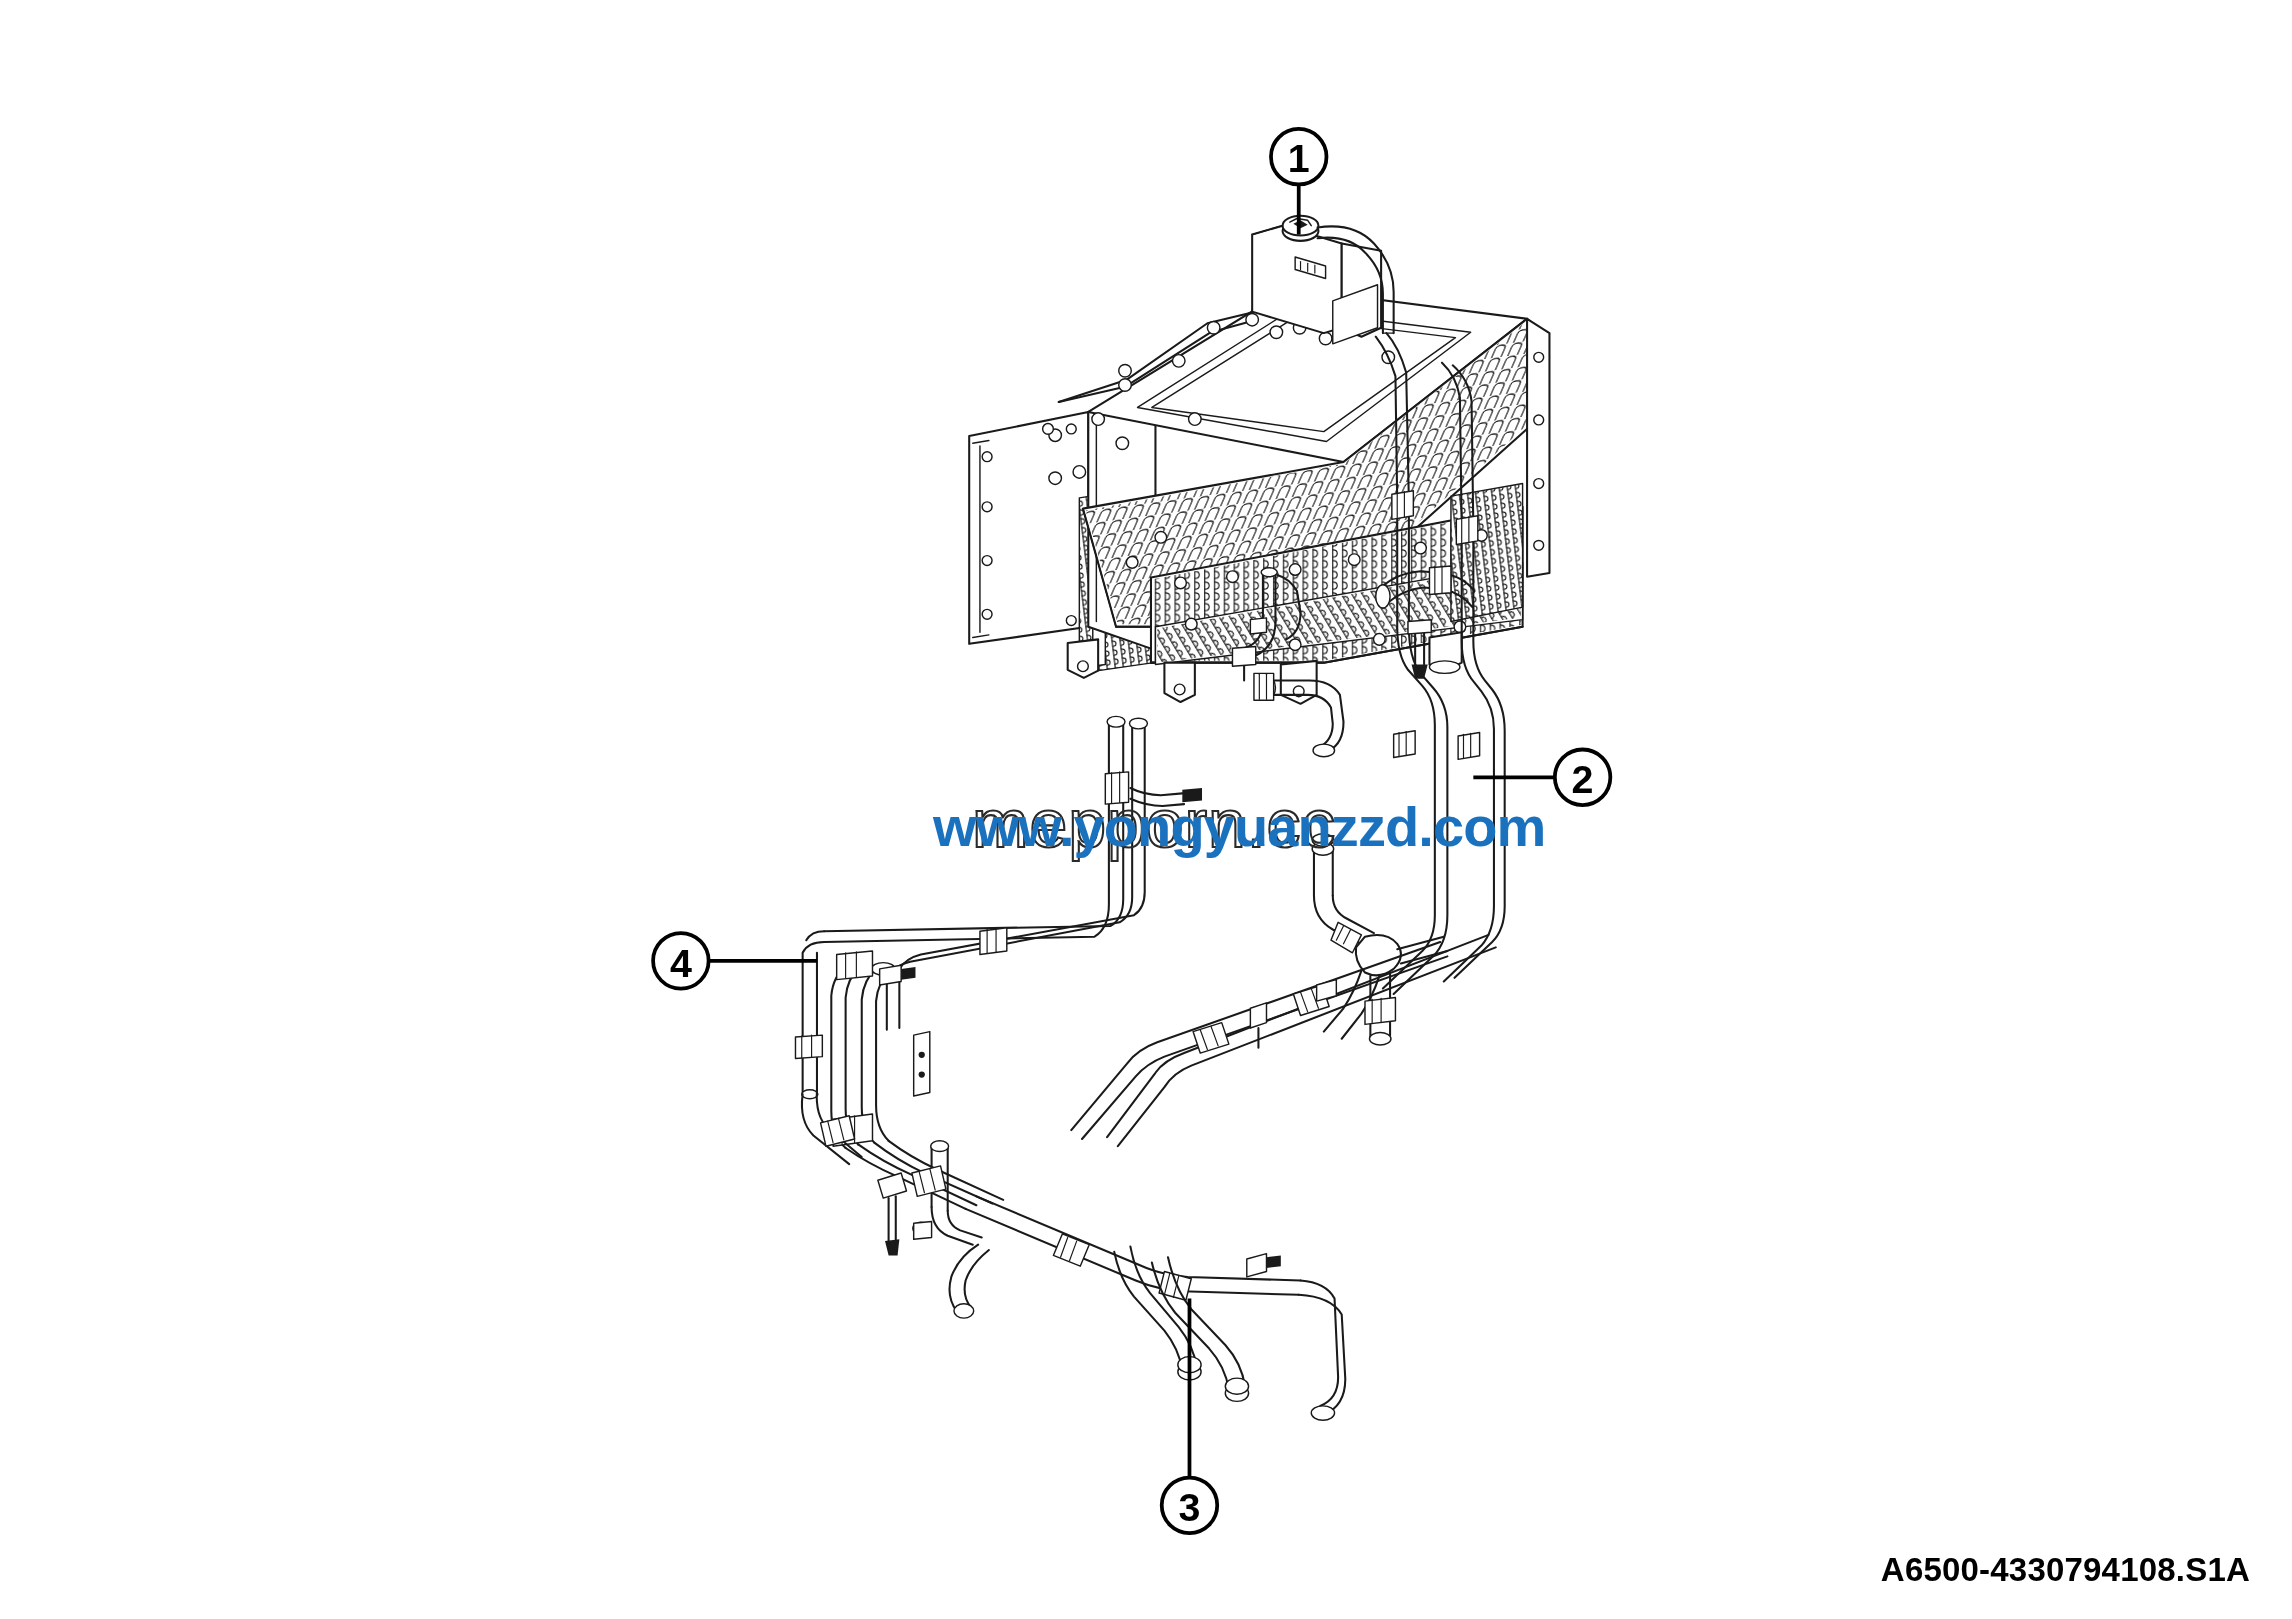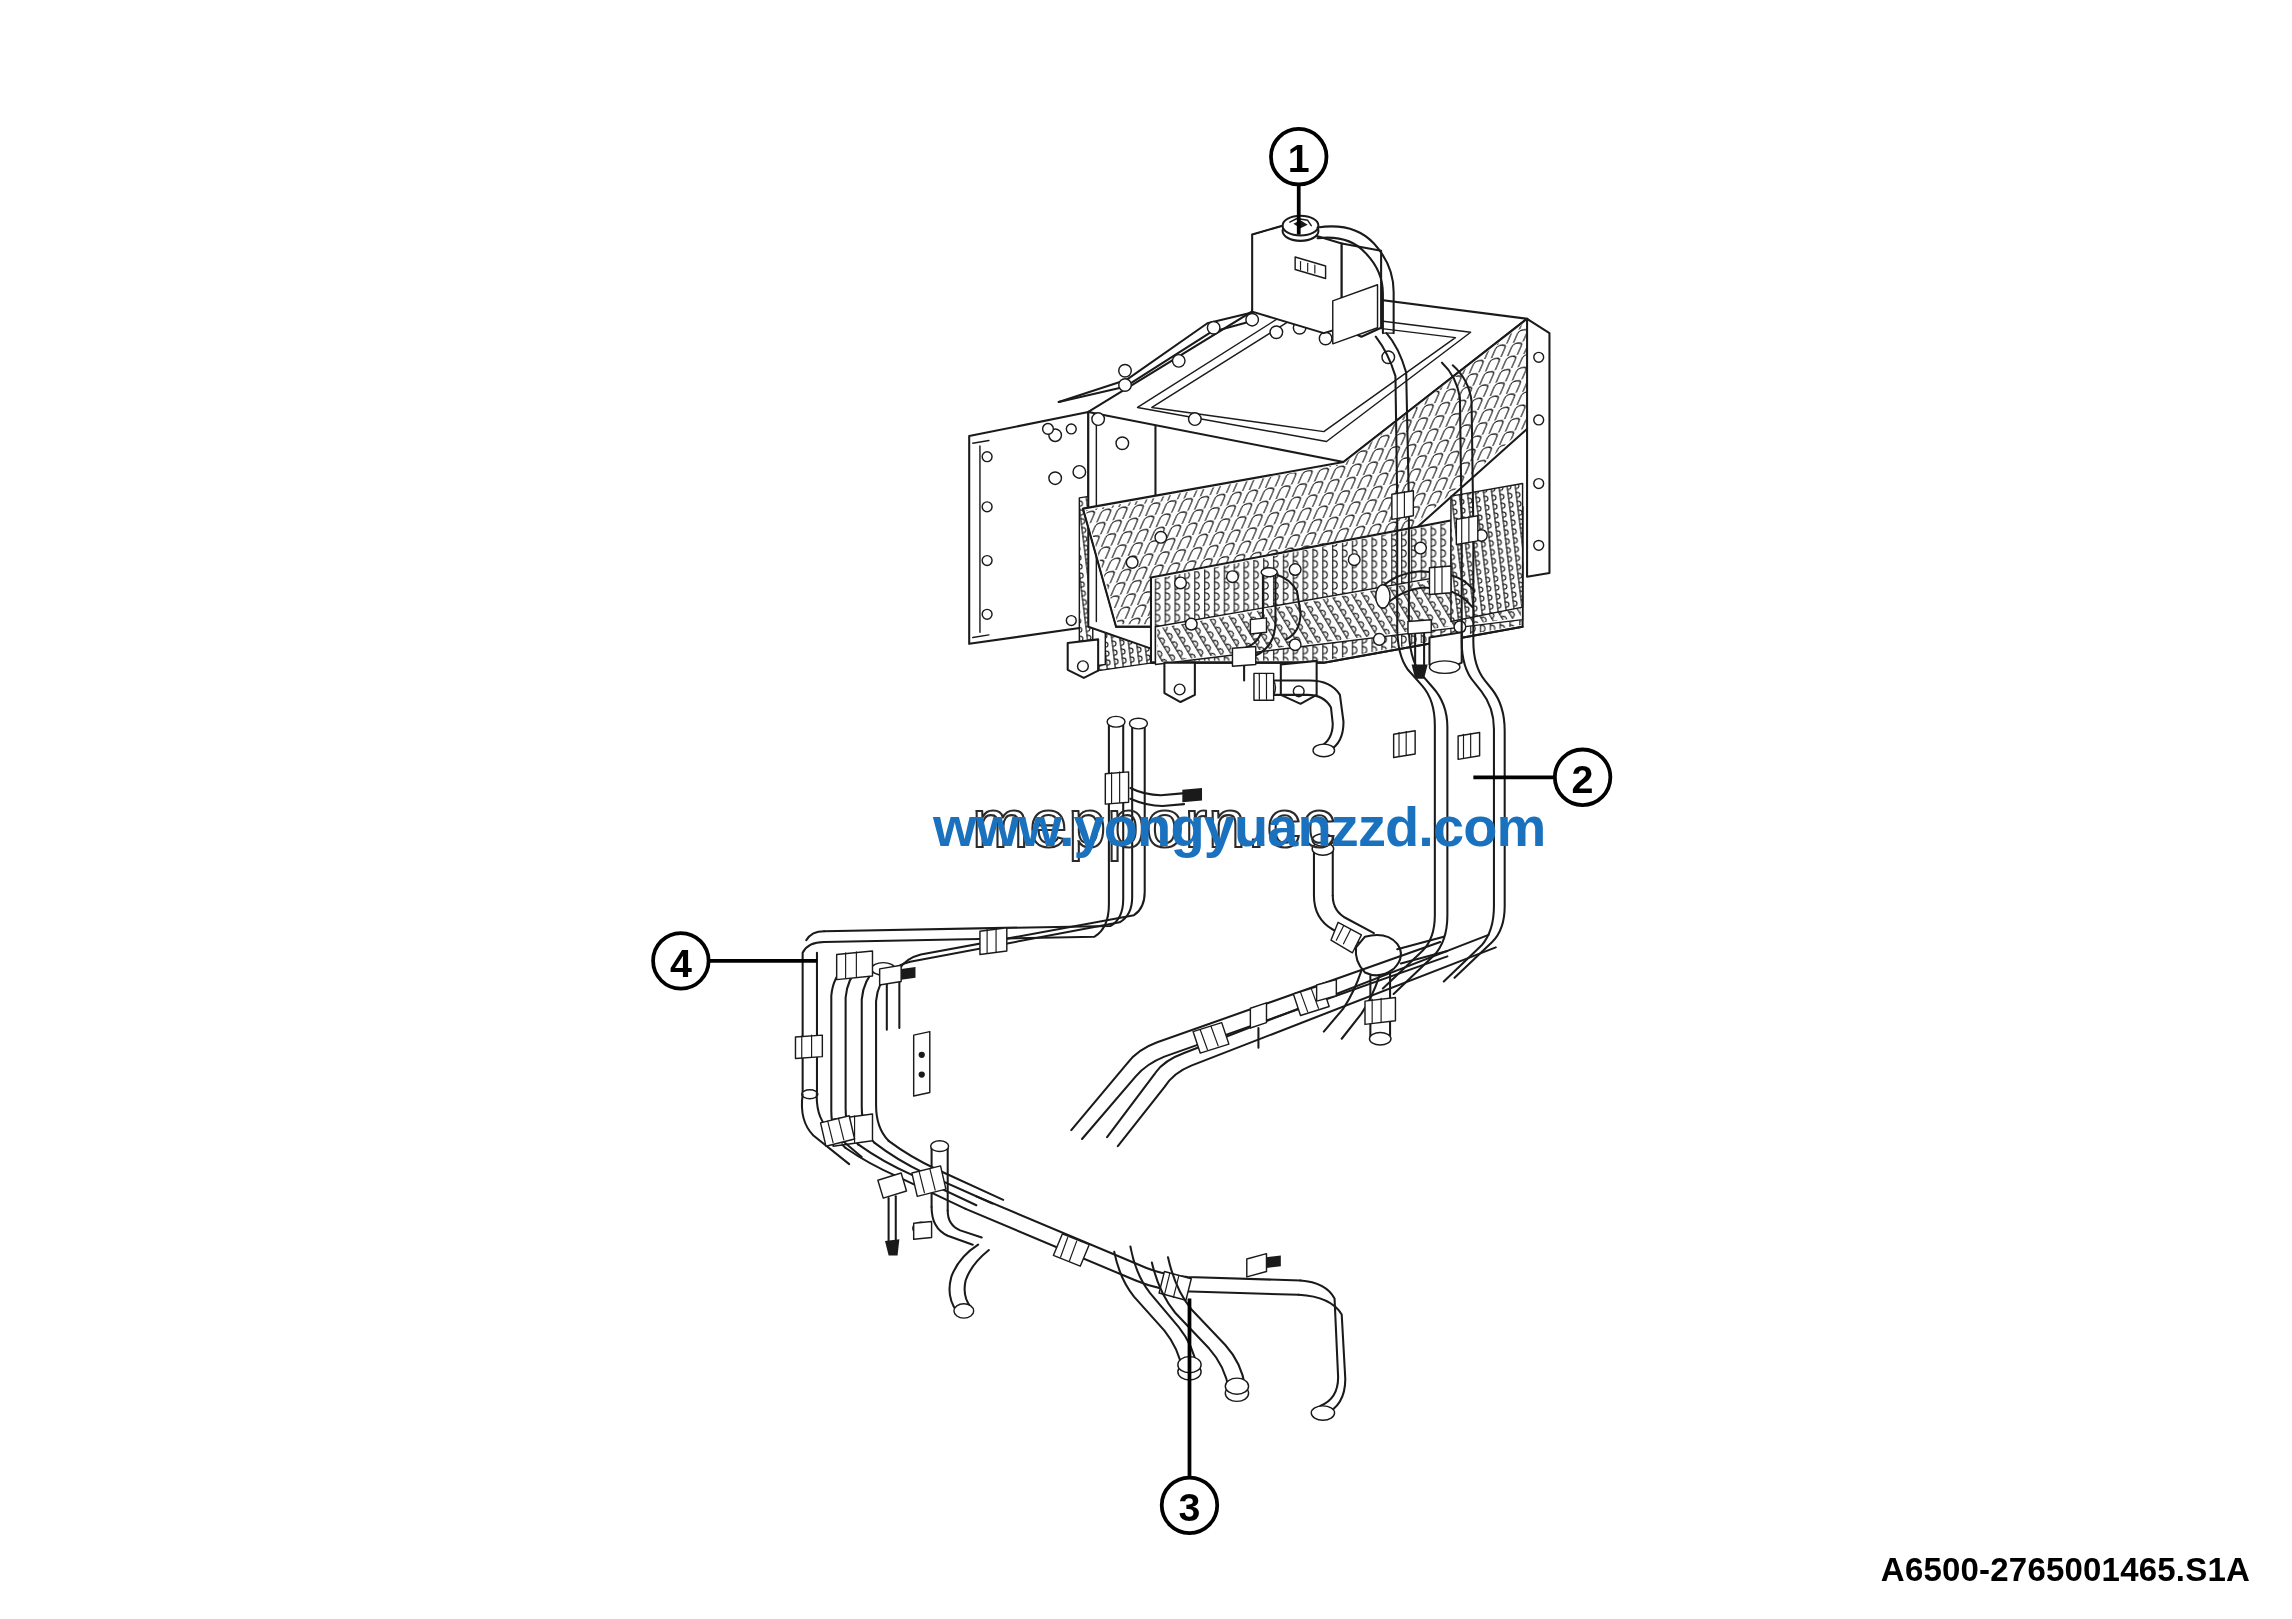--- a/index.html
+++ b/index.html
@@ -497,16 +497,16 @@
       <circle class="cal-c" cx="760" cy="1073" r="31"></circle>
       <text class="cal-t" x="760" y="1075">4</text>
     </g>
   </g>
 
 </svg>
 
 <div class="wm" id="wm-out">mepporn.cc</div>
 <div class="wm" id="wm-blue">www.yongyuanzzd.com</div>
 
-<div id="partno">A6500-2765001465.S1A</div>
+<div id="partno">A6500-4330794108.S1A</div>
 
 </div>
 
 
 </body></html>

